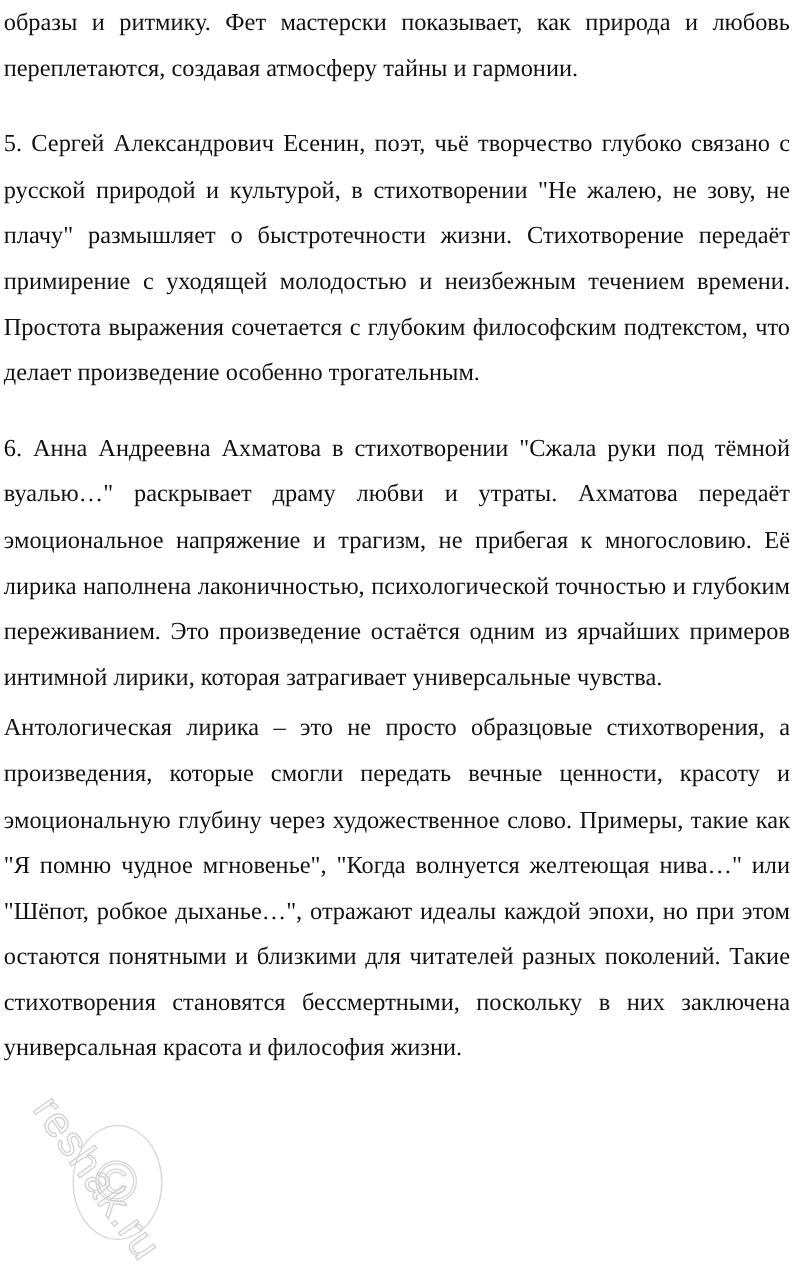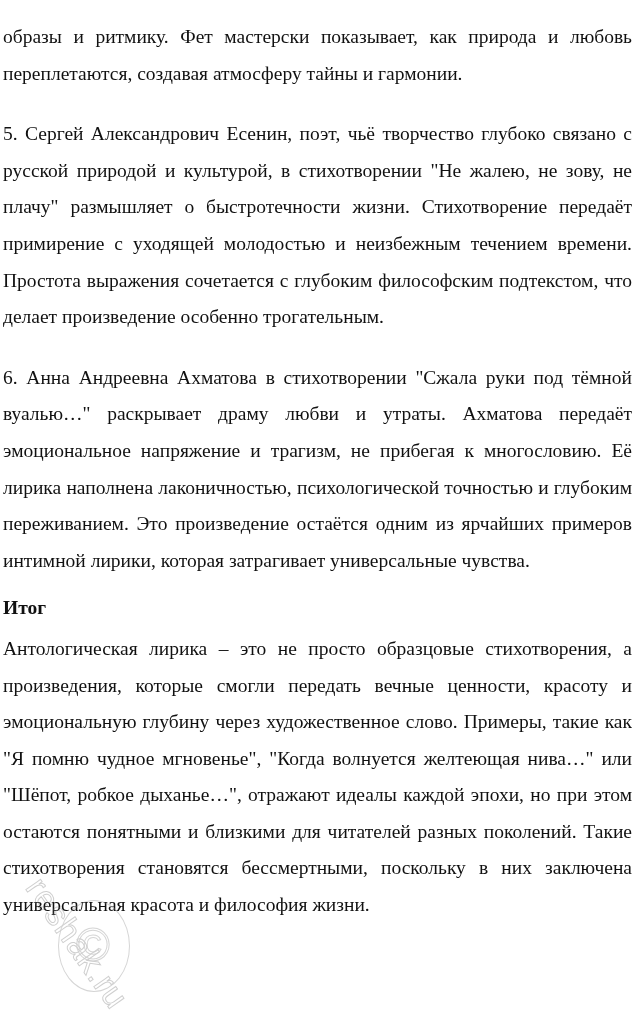--- a/index.html
+++ b/index.html
@@ -6,21 +6,21 @@
     body {
       width: 635px; height: 1024px; overflow: hidden; position: relative;
       font-family: "Liberation Serif", serif;
       color: #111111;
     }
     .page { position: absolute; left: 3px; top: 0; width: 629px; }
     .para {
       margin: 0; font-size: 19.5px; line-height: 36.6px;
       text-align: justify; text-align-last: left;
     }
-    .p-first { margin-top: 19px; font-family: Liberation Serif, serif; }
+    .p-first { margin-top: 1px; font-family: Liberation Serif, serif; }
     .gap { margin-top: 24px; }
     .heading {
       margin: 11px 0 0 0; font-weight: bold; font-size: 19.5px; line-height: 36.6px;
     }
     .watermark {
       position: absolute; left: 40px; top: 830px; width: 150px; height: 180px;
       pointer-events: none; opacity: 0.35;
     }
     .wm-text {
       position: absolute; left: 10px; top: 40px;
@@ -39,21 +39,20 @@
       color: transparent; -webkit-text-stroke: 1px #888;
     }
   </style>
 </head>
 <body>
 
 <div class="page">
   <p class="para p-first">образы и ритмику. Фет мастерски показывает, как природа и любовь переплетаются, создавая атмосферу тайны и гармонии.</p>
   <p class="para gap">5. Сергей Александрович Есенин, поэт, чьё творчество глубоко связано с русской природой и культурой, в стихотворении "Не жалею, не зову, не плачу" размышляет о быстротечности жизни. Стихотворение передаёт примирение с уходящей молодостью и неизбежным течением времени. Простота выражения сочетается с глубоким философским подтекстом, что делает произведение особенно трогательным.</p>
   <p class="para gap">6. Анна Андреевна Ахматова в стихотворении "Сжала руки под тёмной вуалью…" раскрывает драму любви и утраты. Ахматова передаёт эмоциональное напряжение и трагизм, не прибегая к многословию. Её лирика наполнена лаконичностью, психологической точностью и глубоким переживанием. Это произведение остаётся одним из ярчайших примеров интимной лирики, которая затрагивает универсальные чувства.</p>
-  <h2 class="heading">Итог</h2>
   <p class="para" style="margin-top:4px">Антологическая лирика – это не просто образцовые стихотворения, а произведения, которые смогли передать вечные ценности, красоту и эмоциональную глубину через художественное слово. Примеры, такие как "Я помню чудное мгновенье", "Когда волнуется желтеющая нива…" или "Шёпот, робкое дыханье…", отражают идеалы каждой эпохи, но при этом остаются понятными и близкими для читателей разных поколений. Такие стихотворения становятся бессмертными, поскольку в них заключена универсальная красота и философия жизни.</p>
 </div>
 
 <div class="watermark">
   <div class="wm-circle"></div>
   <span class="wm-c">©</span>
   <span class="wm-text">reshak.ru</span>
 </div>
 
 </body></html>

